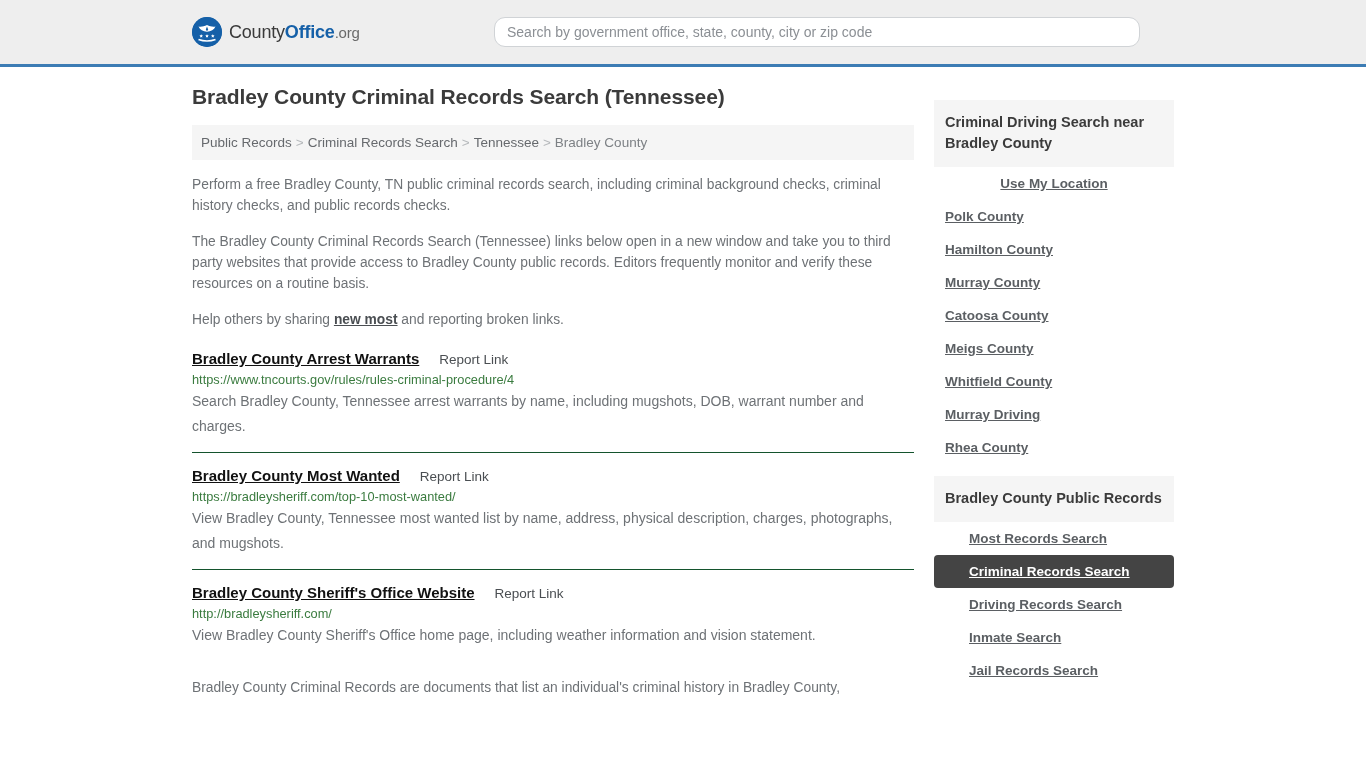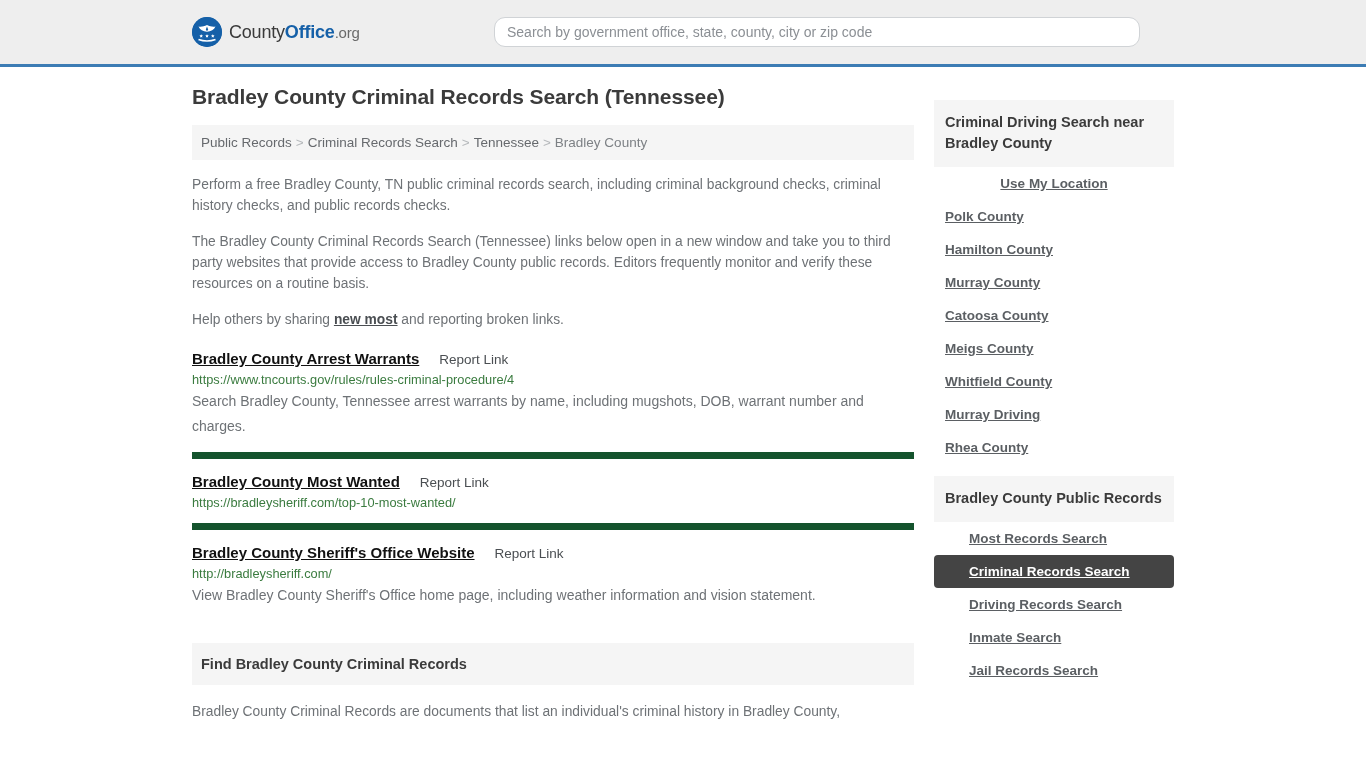--- a/index.html
+++ b/index.html
@@ -110,21 +110,21 @@
   }
   .intro a {
     color: #4a4e52;
     text-decoration: underline;
     font-weight: bold;
   }
 
   
   .link-list { margin-top: 14px; }
   .link-item {
-    border-top: 7px solid #14532d;
+    border-top: 1px solid #14532d;
     padding: 14px 0 13px 0;
   }
   .link-item:first-child { border-top: none; padding-top: 5px; }
   .link-row {
     display: flex;
     justify-content: flex-start;
     align-items: baseline;
   }
   .link-title {
     font-size: 15px;
@@ -249,34 +249,34 @@
           <div class="link-url">https://www.tncourts.gov/rules/rules-criminal-procedure/4</div>
           <div class="link-desc">Search Bradley County, Tennessee arrest warrants by name, including mugshots, DOB, warrant number and charges.</div>
         </div>
 
         <div class="link-item">
           <div class="link-row">
             <a class="link-title">Bradley County Most Wanted</a>
             <span class="report-link">Report Link</span>
           </div>
           <div class="link-url">https://bradleysheriff.com/top-10-most-wanted/</div>
+          <div class="link-desc">View Bradley County, Tennessee most wanted list by name, address, physical description, charges, photographs, and mugshots.</div>
         </div>
 
         <div class="link-item">
           <div class="link-row">
             <a class="link-title">Bradley County Sheriff's Office Website</a>
             <span class="report-link">Report Link</span>
           </div>
           <div class="link-url">http://bradleysheriff.com/</div>
           <div class="link-desc">View Bradley County Sheriff's Office home page, including weather information and vision statement.</div>
         </div>
 
       </div>
 
-      <div class="section-head">Find Bradley County Criminal Records</div>
       <div class="section-body">
         <p>Bradley County Criminal Records are documents that list an individual's criminal history in Bradley County,</p>
       </div>
 
     </div>
 
     <div class="col-side">
 
       <div class="side-box">
         <div class="side-head">Criminal Driving Search near Bradley County</div>

